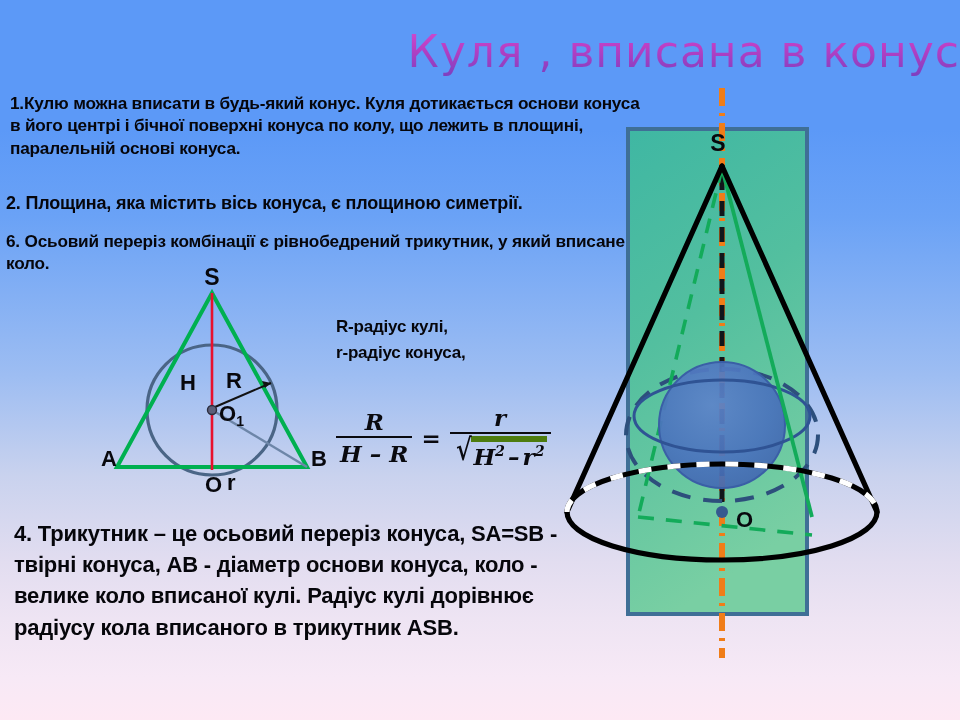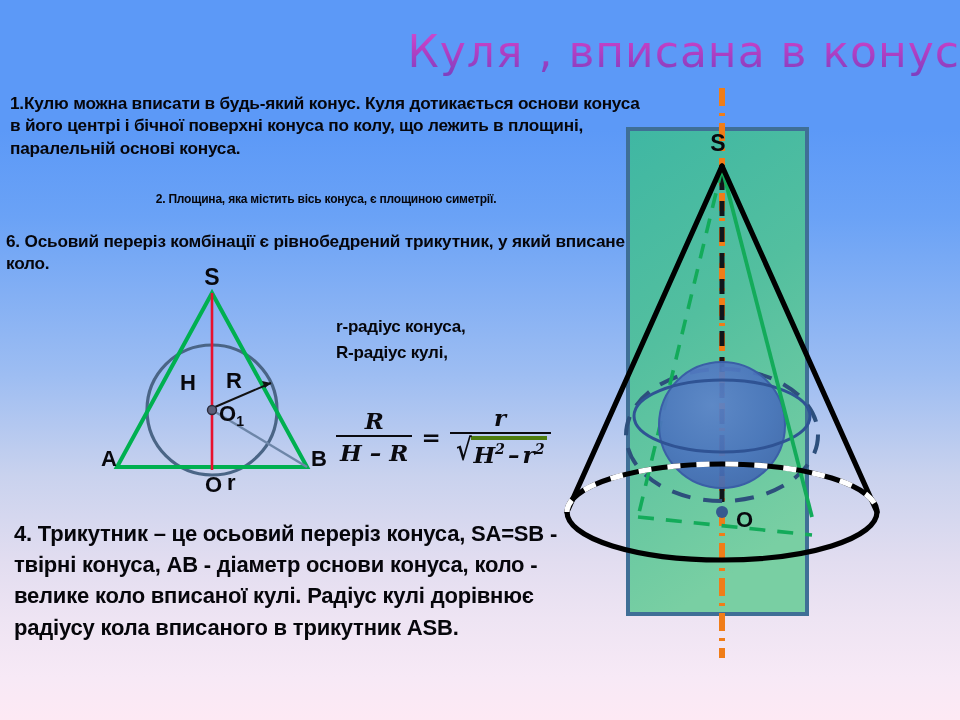--- a/index.html
+++ b/index.html
@@ -28,42 +28,42 @@
     white-space:nowrap;
   }
 
   
   .txt{
     position:absolute;color:#06060b;font-weight:bold;
     font-family:"Liberation Sans", sans-serif;
     line-height:1.30;letter-spacing:-0.2px;
   }
   #para1{left:4px;top:92px;width:640px;font-size:17.2px;margin-left:6px;}
-  #para2{left:6px;top:192px;width:640px;font-size:12px;text-align:center;}
+  #para2{left:6px;top:192px;width:640px;font-size:18px;}
   #para3{left:6px;top:230px;width:640px;font-size:17.2px;}
   #para4{left:14px;top:518px;width:560px;font-size:22px;line-height:1.42;}
 
   #legend{left:336px;top:314px;width:230px;font-size:17px;line-height:1.50;}
 
   
   #formula{
     position:absolute;left:336px;top:404px;
     font-family:"DejaVu Serif", serif;font-style:italic;
     color:#0a0a0f;font-weight:bold;
     display:flex;align-items:center;gap:9px;font-size:23px;
   }
   .frac{display:inline-flex;flex-direction:column;align-items:center;}
   .frac .num{padding:0 9px 1px 9px;}
   .frac .den{padding:2px 4px 0 4px;border-top:2.2px solid #0a0a0f;}
   .eq{font-style:normal;font-size:23px;}
   .sup{font-size:0.62em;vertical-align:super;font-style:italic;}
   .radic{display:inline-flex;align-items:stretch;}
   .radic .sign{font-size:30px;line-height:0.85;font-style:normal;
       transform:translateY(1px) scaleX(0.8);}
-  .radic .body{border-top:4px solid #4d7c0f;padding:1px 2px 0 2px;margin-left:-2px;}
+  .radic .body{border-top:6px solid #4d7c0f;padding:1px 2px 0 2px;margin-left:-2px;}
 
   
   svg.fig{position:absolute;overflow:visible;}
   .lab{
     font-family:"Liberation Sans", sans-serif;font-weight:bold;
     fill:#08080d;font-size:22px;
   }
   .lab-s{font-size:23px;}
   .sub{font-size:14px;}
 </style>
@@ -73,22 +73,22 @@
 <div id="slide">
 
   <div class="title">Куля , вписана в конус</div>
 
   <div class="txt" id="para1">1.Кулю можна вписати в будь-який  конус. Куля дотикається основи конуса в його центрі і бічної поверхні конуса по колу, що лежить в площині, паралельній основі конуса.</div>
   <div class="txt" id="para2">2. Площина, яка містить вісь конуса,  є площиною симетрії.</div>
   <div class="txt" id="para3">6. Осьовий переріз комбінації є рівнобедрений трикутник, у який вписане коло.</div>
   <div class="txt" id="para4">4. Трикутник – це осьовий переріз конуса, SA=SB - твірні конуса, AB - діаметр основи конуса, коло - велике коло вписаної кулі.  Радіус кулі дорівнює радіусу кола вписаного в трикутник  ASB.</div>
 
   <div class="txt" id="legend">
+    <div>R-радіус кулі,</div>
     <div>r-радіус конуса,</div>
-    <div>R-радіус кулі,</div>
   </div>
 
   <div id="formula">
     <span class="frac">
       <span class="num">R</span>
       <span class="den">H – R</span>
     </span>
     <span class="eq">=</span>
     <span class="frac">
       <span class="num">r</span>

